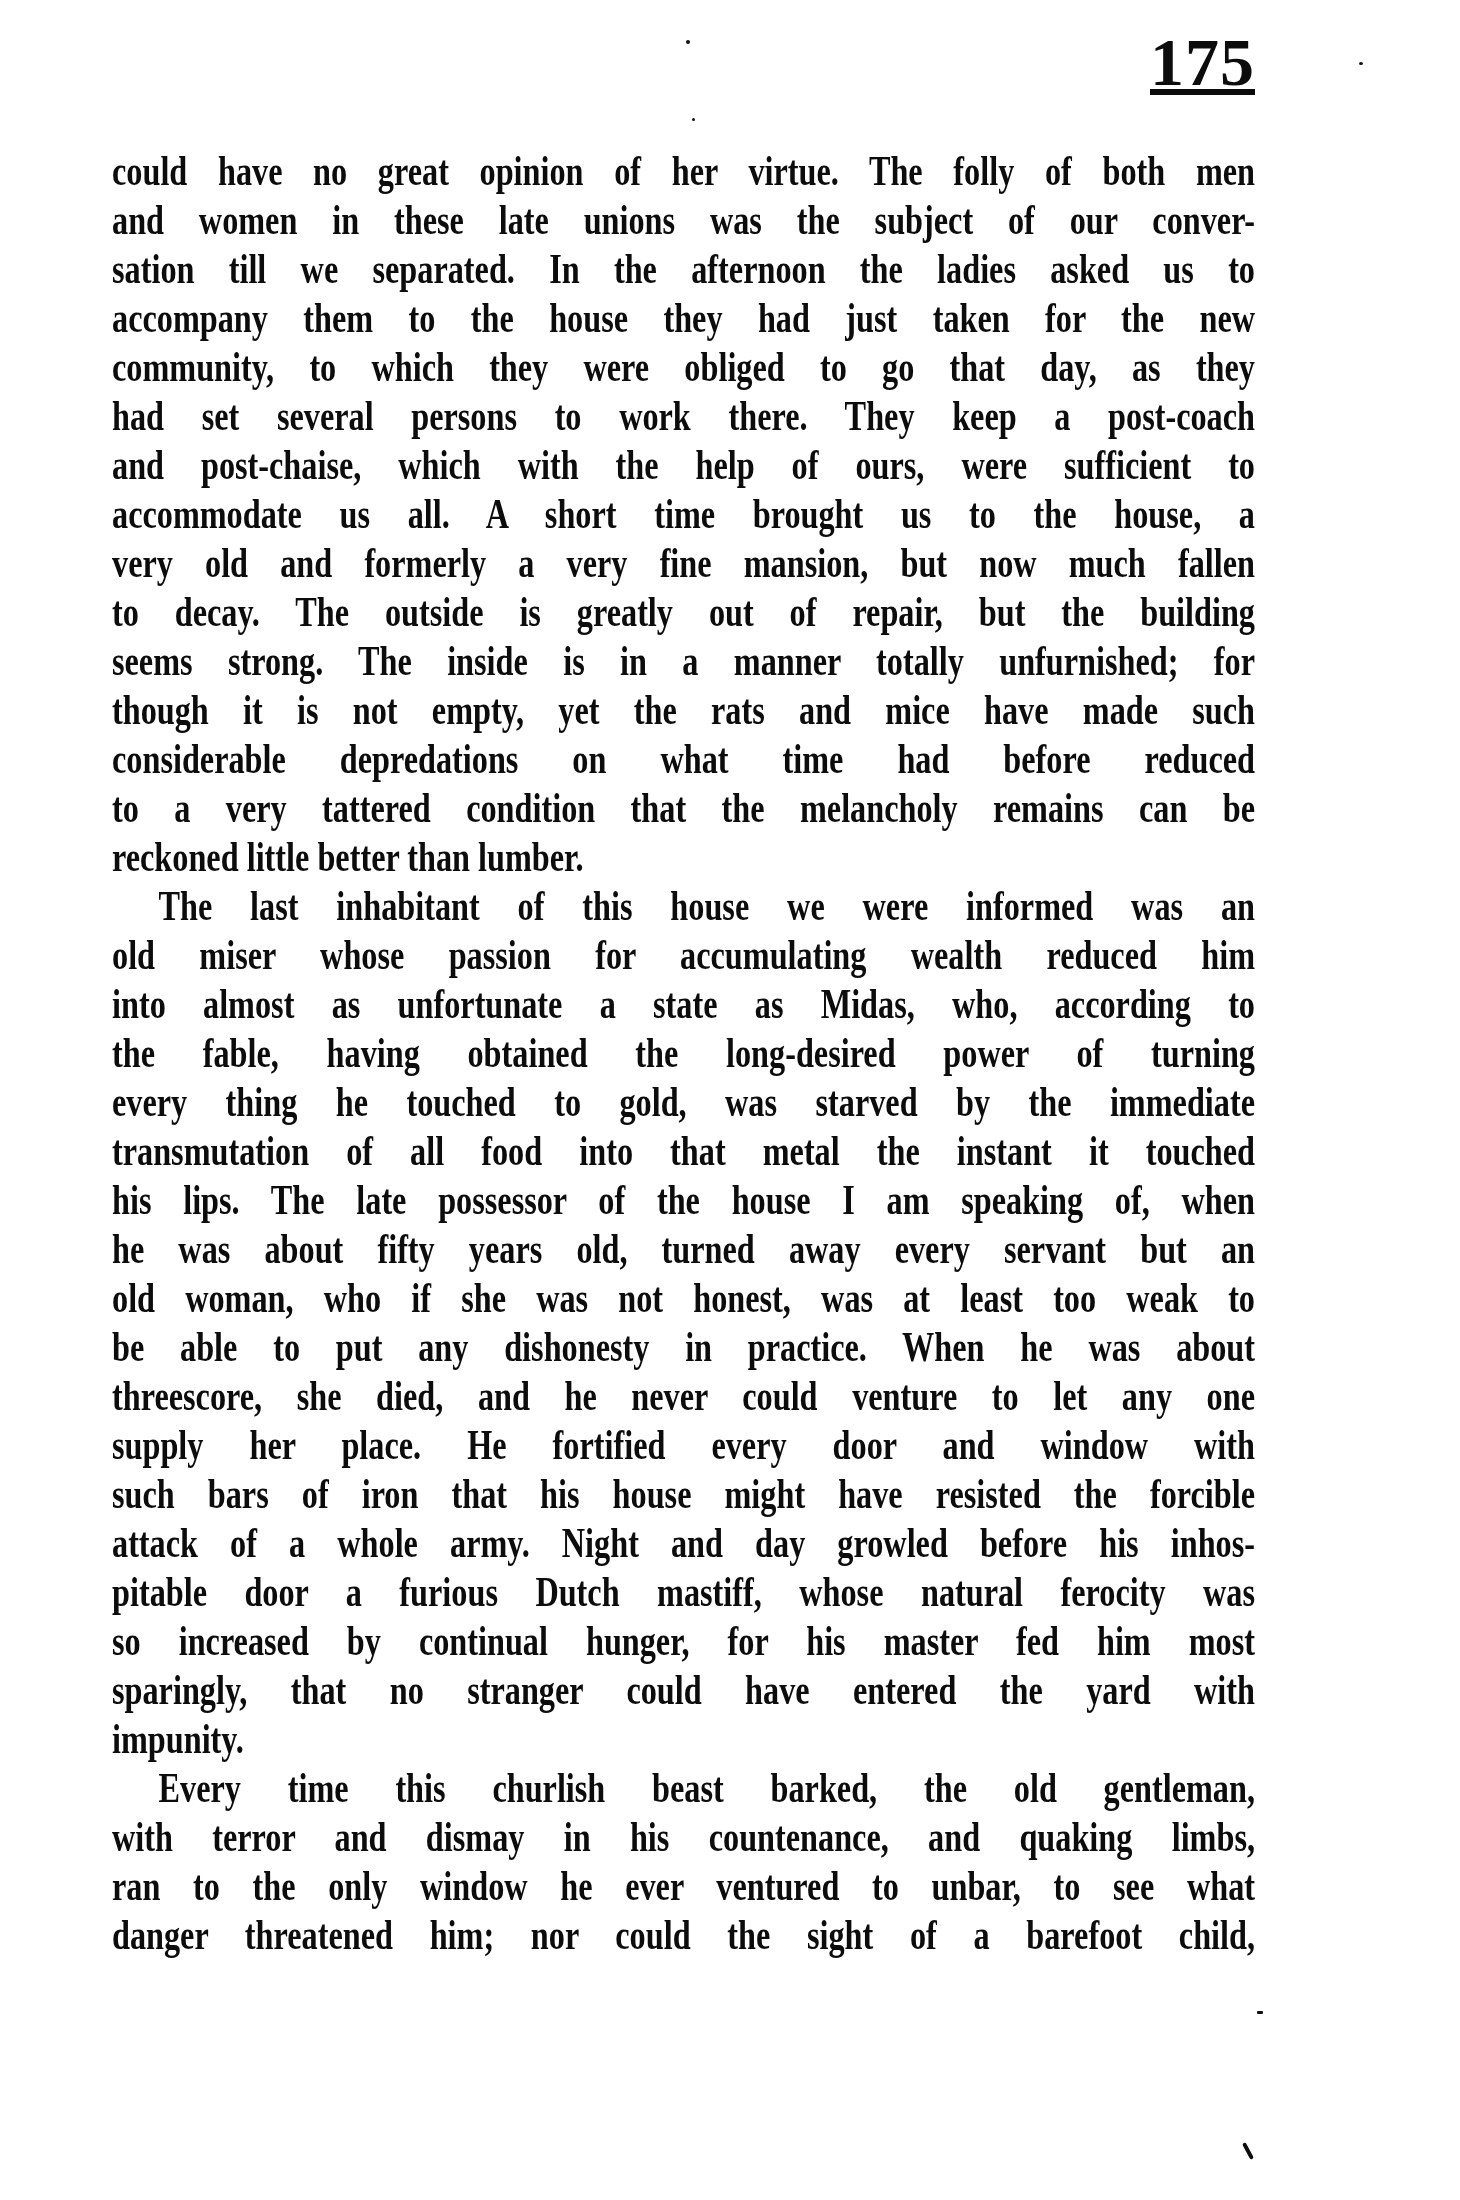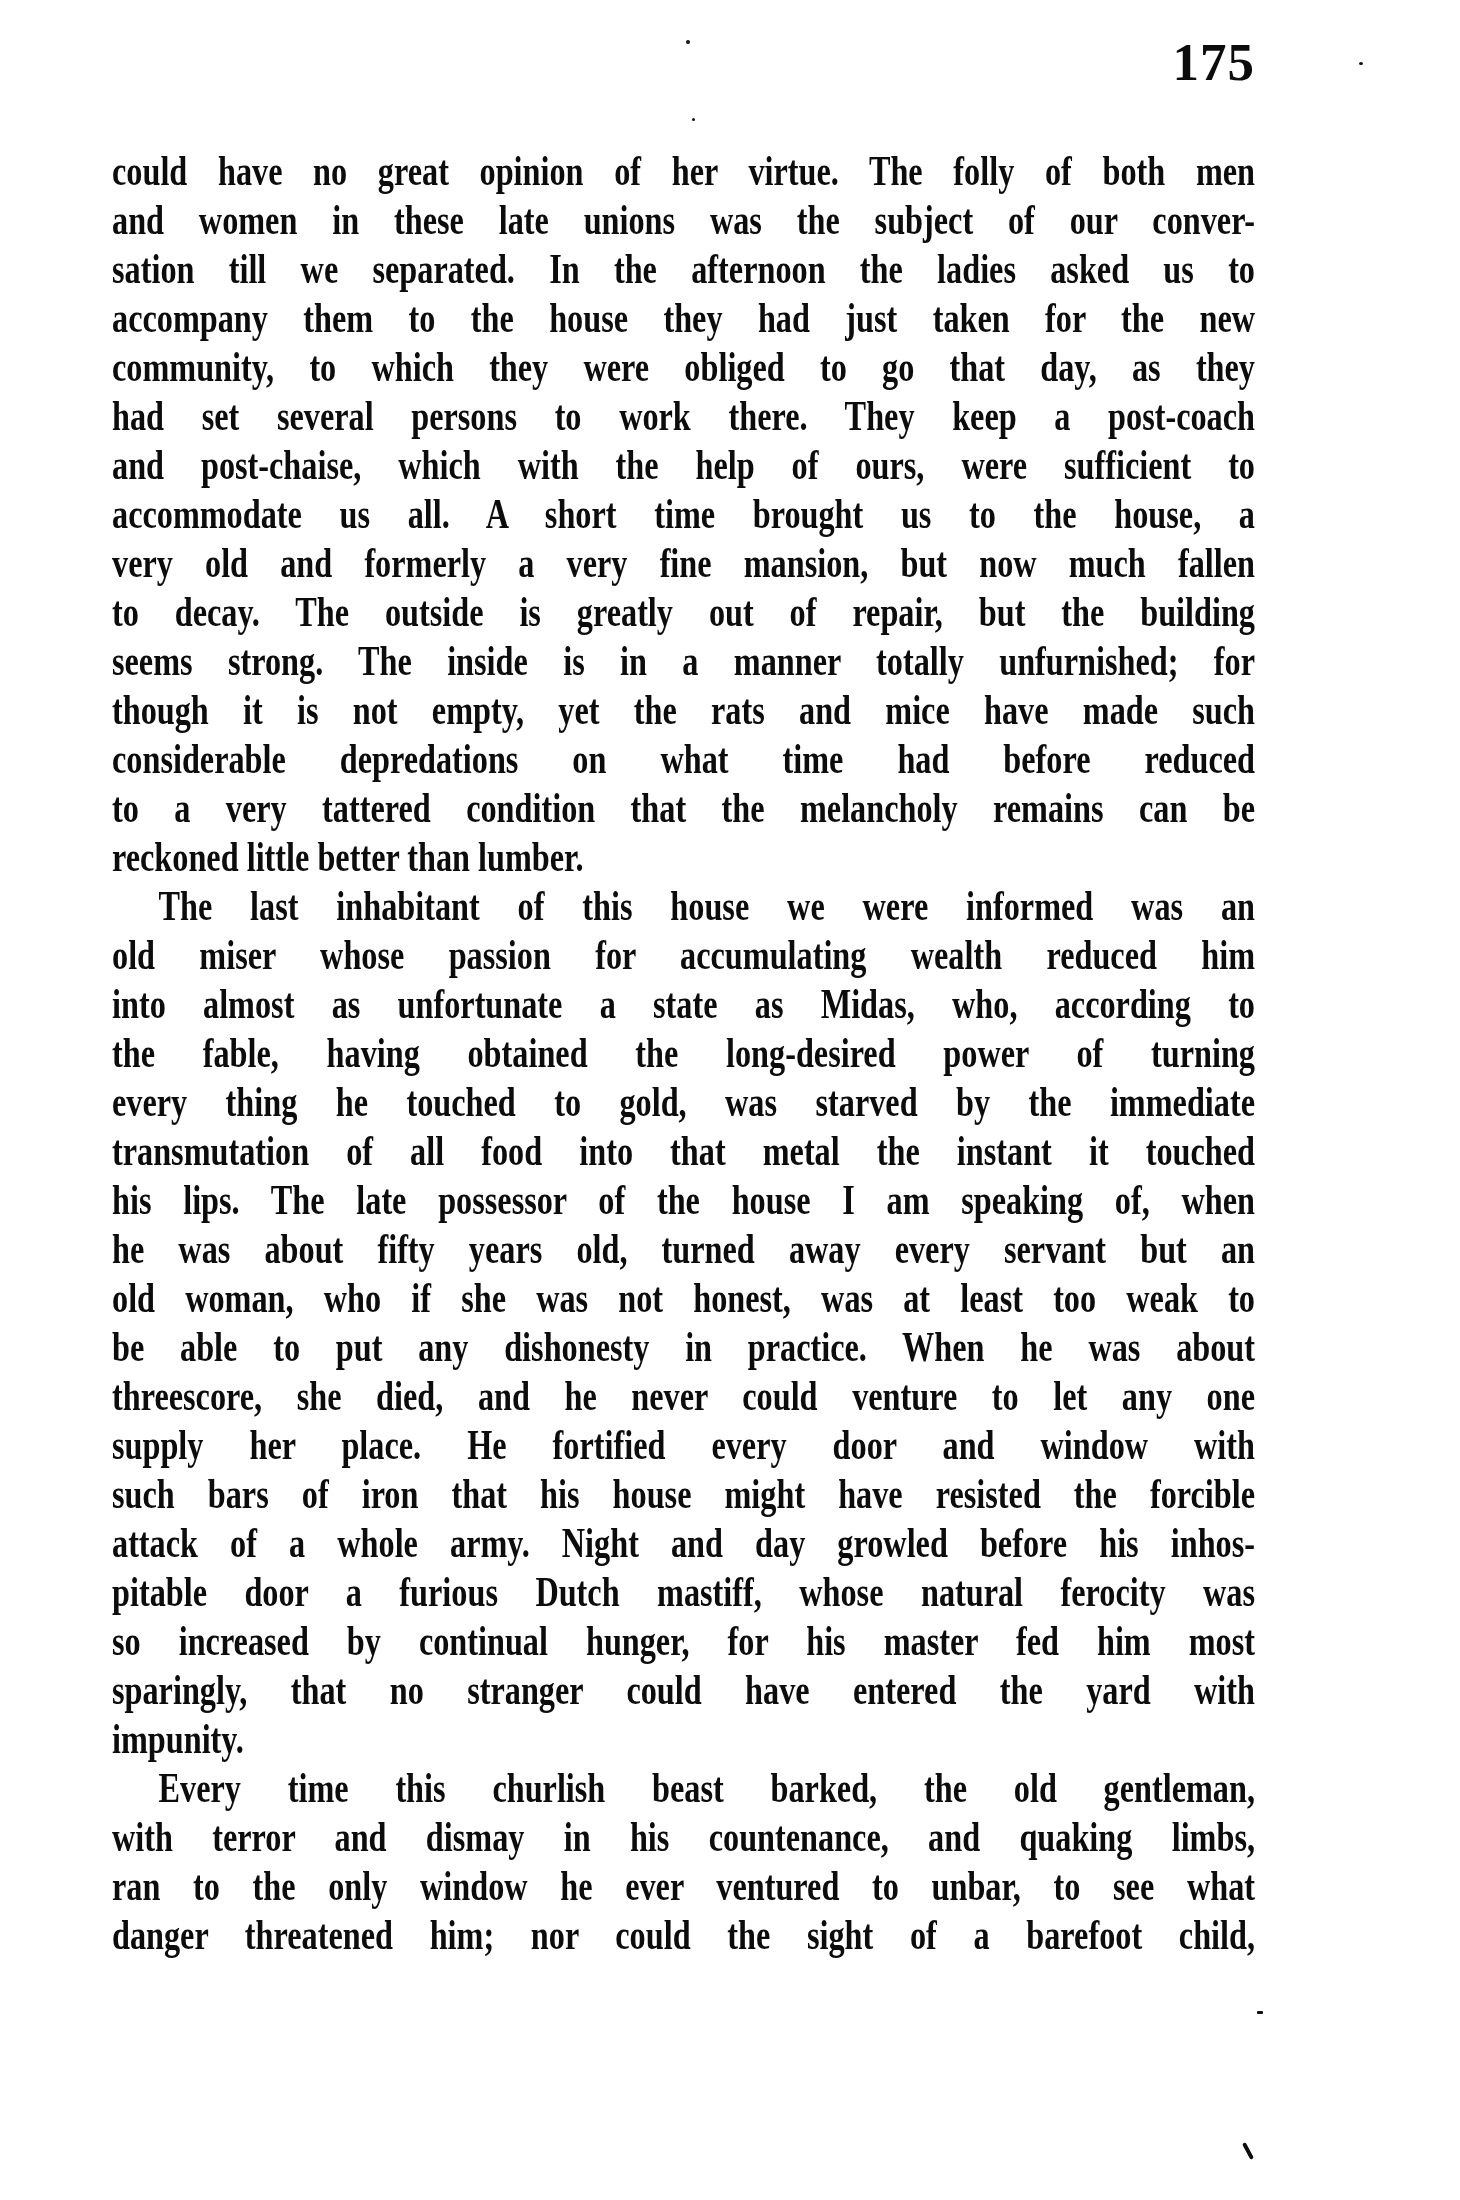--- a/index.html
+++ b/index.html
@@ -4,22 +4,22 @@
 <style>
   html,body{margin:0;padding:0;}
   body{
     width:1460px;height:2200px;position:relative;overflow:hidden;
     background:#ffffff;
     font-family:"Liberation Serif","DejaVu Serif",serif;
     color:#0c0c0c;
   }
   .page-number{
     position:absolute;top:36px;right:205px;
-    font-size:53px;line-height:52px;font-weight:700;
-    letter-spacing:1px;color:#0c0c0c;
+    font-size:68px;line-height:52px;font-weight:700;
+    letter-spacing:1px;color:#0c0c0c;text-decoration:underline;
   }
   .text-block{
     position:absolute;left:112px;top:146px;width:1524px;
     transform:scaleX(0.75);transform-origin:0 0;
   }
   .para{margin:0;padding:0;}
   .line{
     height:49px;line-height:49px;overflow:hidden;
     font-size:43px;font-weight:700;
     text-align:justify;text-align-last:justify;

